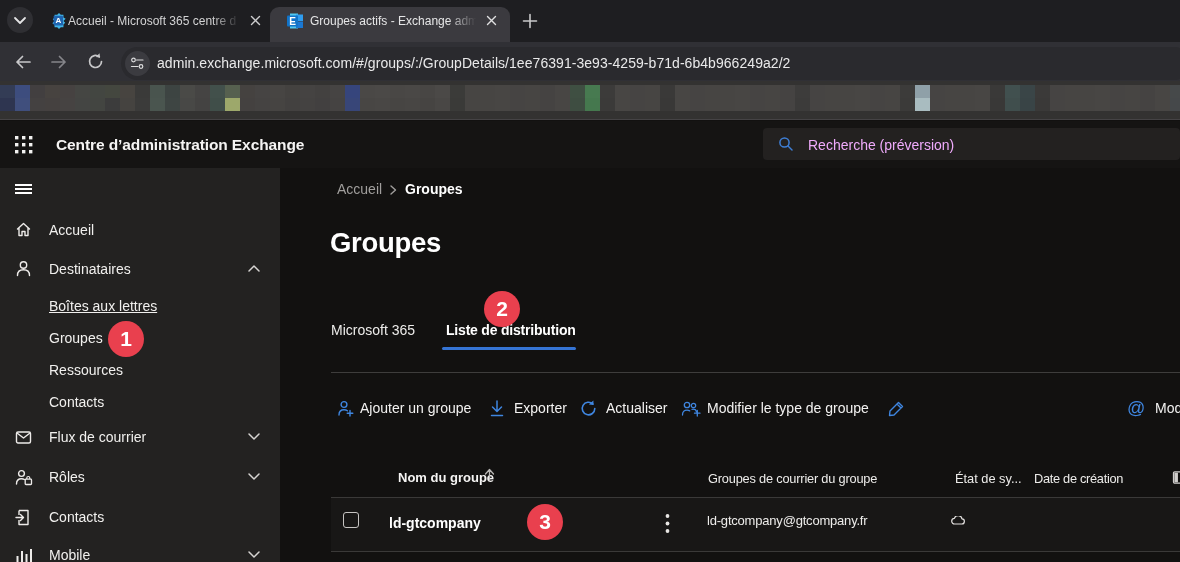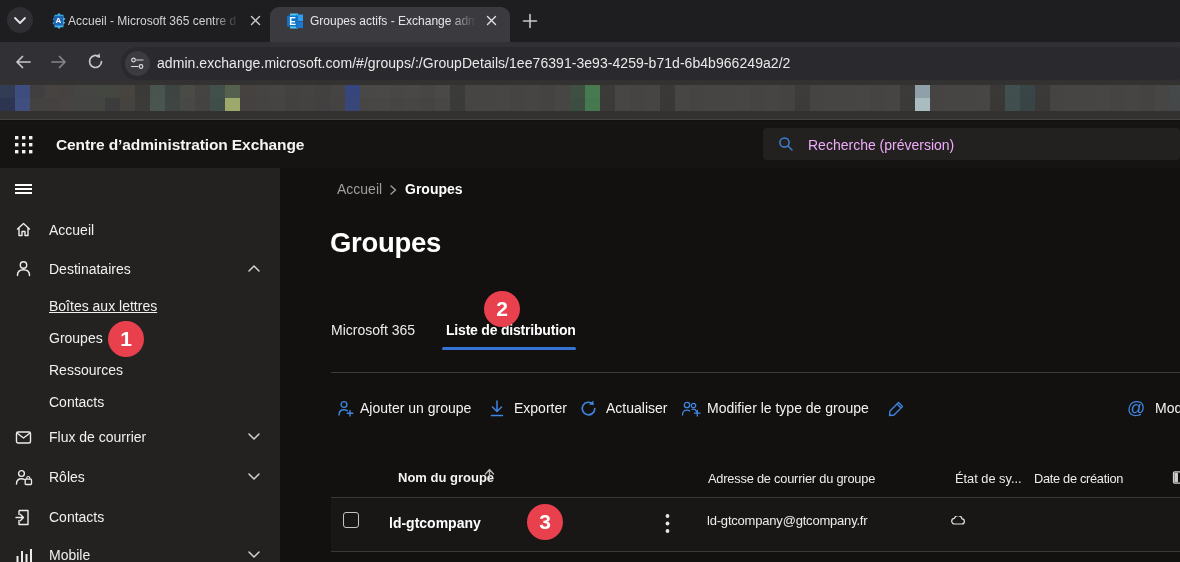--- a/index.html
+++ b/index.html
@@ -372,21 +372,21 @@
     <path d="M10.5 2.5 L14.5 6.5 L6 15 L1.5 15.5 L2 11 Z M9 4 L13 8" stroke="#3F86E0" stroke-width="1.4" fill="none" stroke-linejoin="round" stroke-linecap="round"></path>
   </svg>
 
   <div class="abs" style="left:1127px;top:398px;font-size:18px;color:#3F86E0;">@</div>
   <div class="abs" style="left:1155px;top:400px;font-size:14px;color:#F3F2F1;">Modifier</div>
 
   <div class="abs" style="left:388px;top:470px;font-size:13px;font-weight:600;color:#F5F4F3;margin-left:10px;">Nom du groupe</div>
   <svg class="abs" style="left:484px;top:468px" width="11" height="14" viewBox="0 0 11 14">
     <path d="M5.5 13 V2 M1.5 6 L5.5 1.5 L9.5 6" stroke="#B8B6B4" stroke-width="1.3" fill="none" stroke-linecap="round" stroke-linejoin="round"></path>
   </svg>
-  <div class="abs" style="left:708px;top:471px;font-size:12.8px;color:#EDECEA;letter-spacing:-0.2px;">Adresse de courrier du groupe</div>
+  <div class="abs" style="left:708px;top:471px;font-size:12.8px;color:#EDECEA;letter-spacing:-0.2px;">Groupes de courrier du groupe</div>
   <div class="abs" style="left:955px;top:471px;font-size:12.8px;color:#EDECEA;white-space:nowrap;">État de sy...</div>
   <div class="abs" style="left:1034px;top:471px;font-size:12.8px;color:#EDECEA;letter-spacing:-0.3px;">Date de création</div>
   <svg class="abs" style="left:1172px;top:471px" width="15" height="13" viewBox="0 0 16 15">
     <rect x="1" y="1" width="14" height="13" rx="1.5" stroke="#D0CECC" stroke-width="1.3" fill="none"></rect>
     <rect x="2" y="2" width="4.2" height="11" fill="#D0CECC"></rect>
     <path d="M11 1 V14" stroke="#D0CECC" stroke-width="1.2"></path>
   </svg>
 
   <div class="abs" style="left:331px;top:497px;width:849px;height:1px;background:#3A3938;"></div>
   <div class="abs" style="left:331px;top:498px;width:849px;height:53px;background:#181716;"></div>

